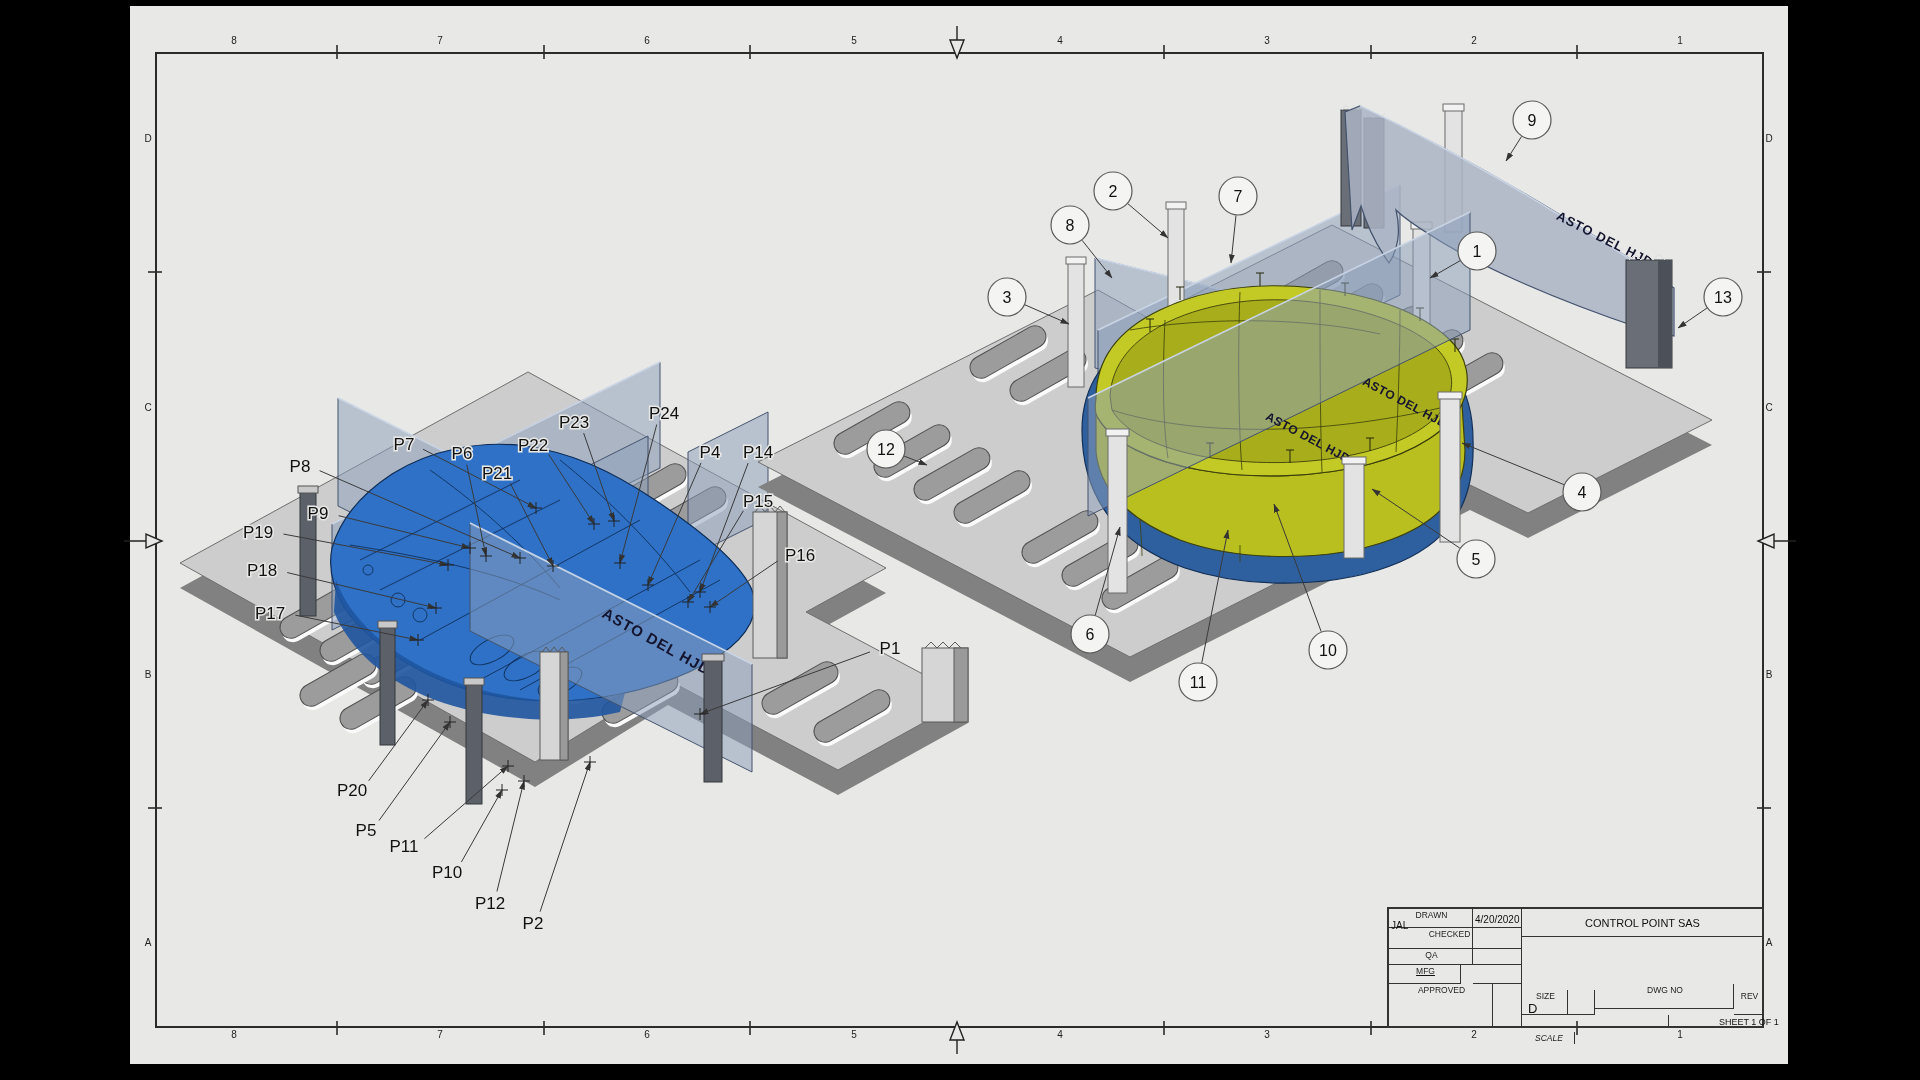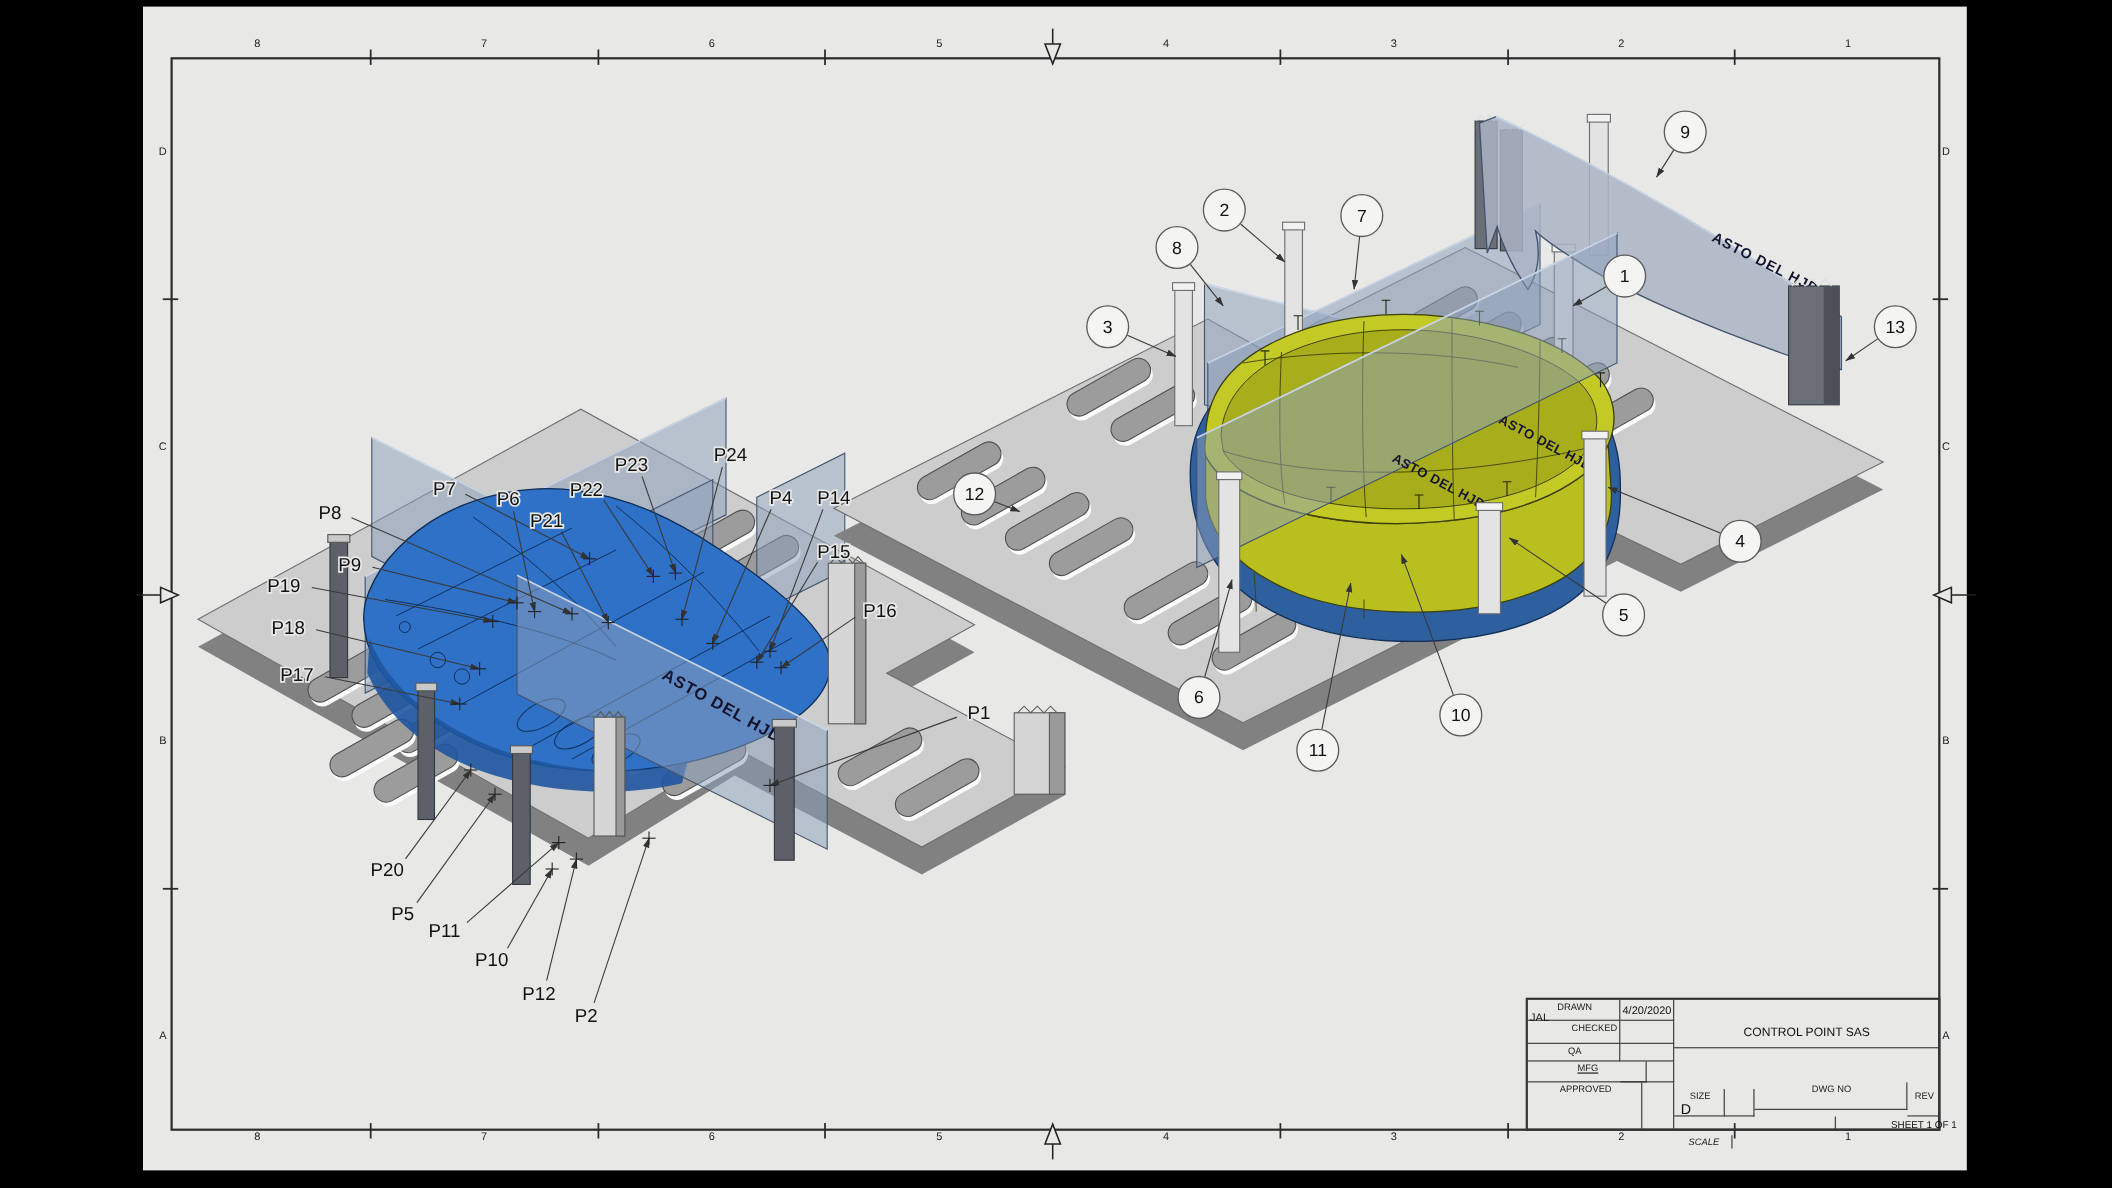--- a/index.html
+++ b/index.html
@@ -607,30 +607,30 @@
     </div>
     <div class="cell" style="left:84px;top:0;width:49px;height:19px;border-right:1.5px solid #333;border-bottom:1.5px solid #333;font-size:10px;padding-top:5px;padding-left:2px;">4/20/2020</div>
     <div class="cell" style="left:0;top:19px;width:84px;height:21px;border-right:1.5px solid #333;border-bottom:1.5px solid #333;padding-left:36px;">
       <div class="lab">CHECKED</div>
       </div>
     <div class="cell" style="left:84px;top:19px;width:49px;height:21px;border-right:1.5px solid #333;border-bottom:1.5px solid #333;"></div>
     <div class="cell" style="left:0;top:40px;width:84px;height:16px;border-right:1.5px solid #333;border-bottom:1.5px solid #333;">
       <div class="lab">QA</div>
       </div>
     <div class="cell" style="left:84px;top:40px;width:49px;height:16px;border-right:1.5px solid #333;border-bottom:1.5px solid #333;"></div>
-    <div class="cell" style="left:0;top:56px;width:108px;height:19px;border-right:1.5px solid #333;border-bottom:1.5px solid #333;text-decoration:underline;">
+    <div class="cell" style="left:0;top:56px;width:72px;height:19px;border-right:1.5px solid #333;border-bottom:1.5px solid #333;text-decoration:underline;">
       <div class="lab">MFG</div>
       </div>
     <div class="cell" style="left:84px;top:56px;width:49px;height:19px;border-right:1.5px solid #333;border-bottom:1.5px solid #333;"></div>
     <div class="cell" style="left:0;top:75px;width:104px;height:42px;border-right:1.5px solid #333;">
       <div class="lab">APPROVED</div>
       </div>
     <div class="cell" style="left:84px;top:75px;width:49px;height:42px;border-right:1.5px solid #333;"></div>
 
-    <div class="cell" style="left:133px;top:0;width:241px;height:28px;border-bottom:1.5px solid #333;text-align:center;font-size:11px;padding-top:8px;margin-top:16px;">CONTROL POINT SAS</div>
+    <div class="cell" style="left:133px;top:0;width:241px;height:28px;border-bottom:1.5px solid #333;text-align:center;font-size:11px;padding-top:8px;">CONTROL POINT SAS</div>
     <div class="cell" style="left:133px;top:81px;width:46px;height:25px;border-right:1.5px solid #333;border-bottom:1.5px solid #333;">
       <div class="lab">SIZE</div>
       <div style="font-size:13px;padding-left:6px;">D</div>
     </div>
     <div class="cell" style="left:179px;top:81px;width:27px;height:25px;border-right:1.5px solid #333;border-bottom:1.5px solid #333;"></div>
     <div class="cell" style="left:206px;top:75px;width:139px;height:25px;border-right:1.5px solid #333;border-bottom:1.5px solid #333;">
       <div class="lab">DWG NO</div>
       </div>
     <div class="cell" style="left:345px;top:81px;width:29px;height:25px;border-bottom:1.5px solid #333;">
       <div class="lab">REV</div>

